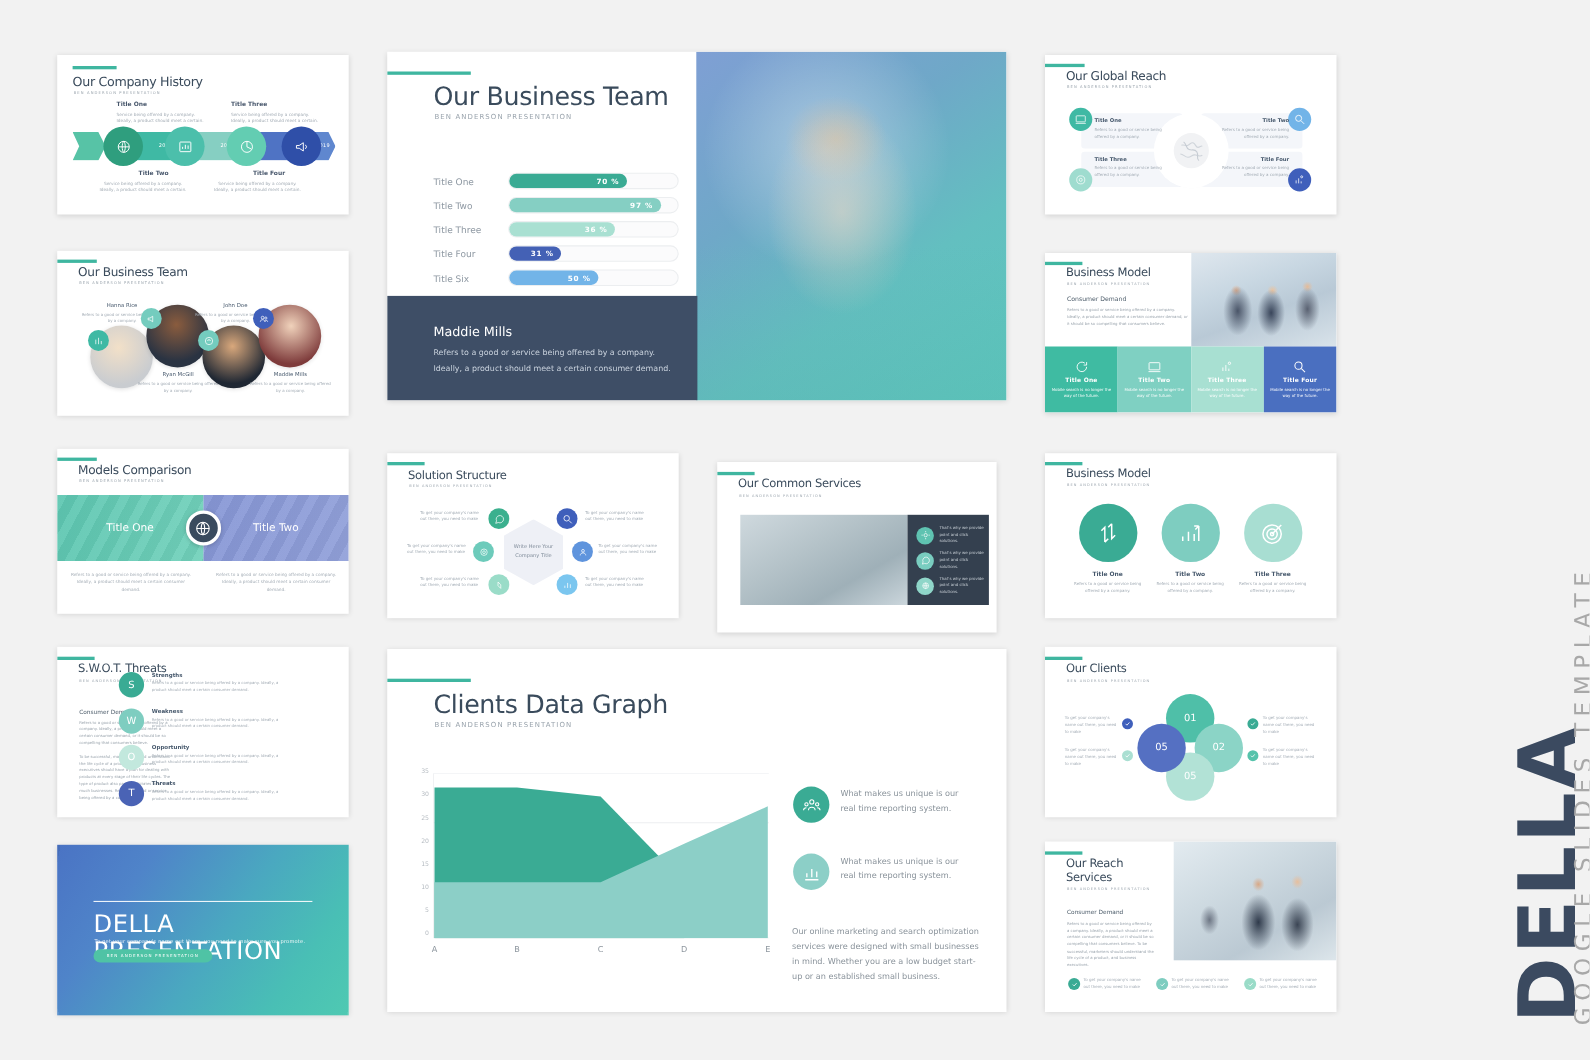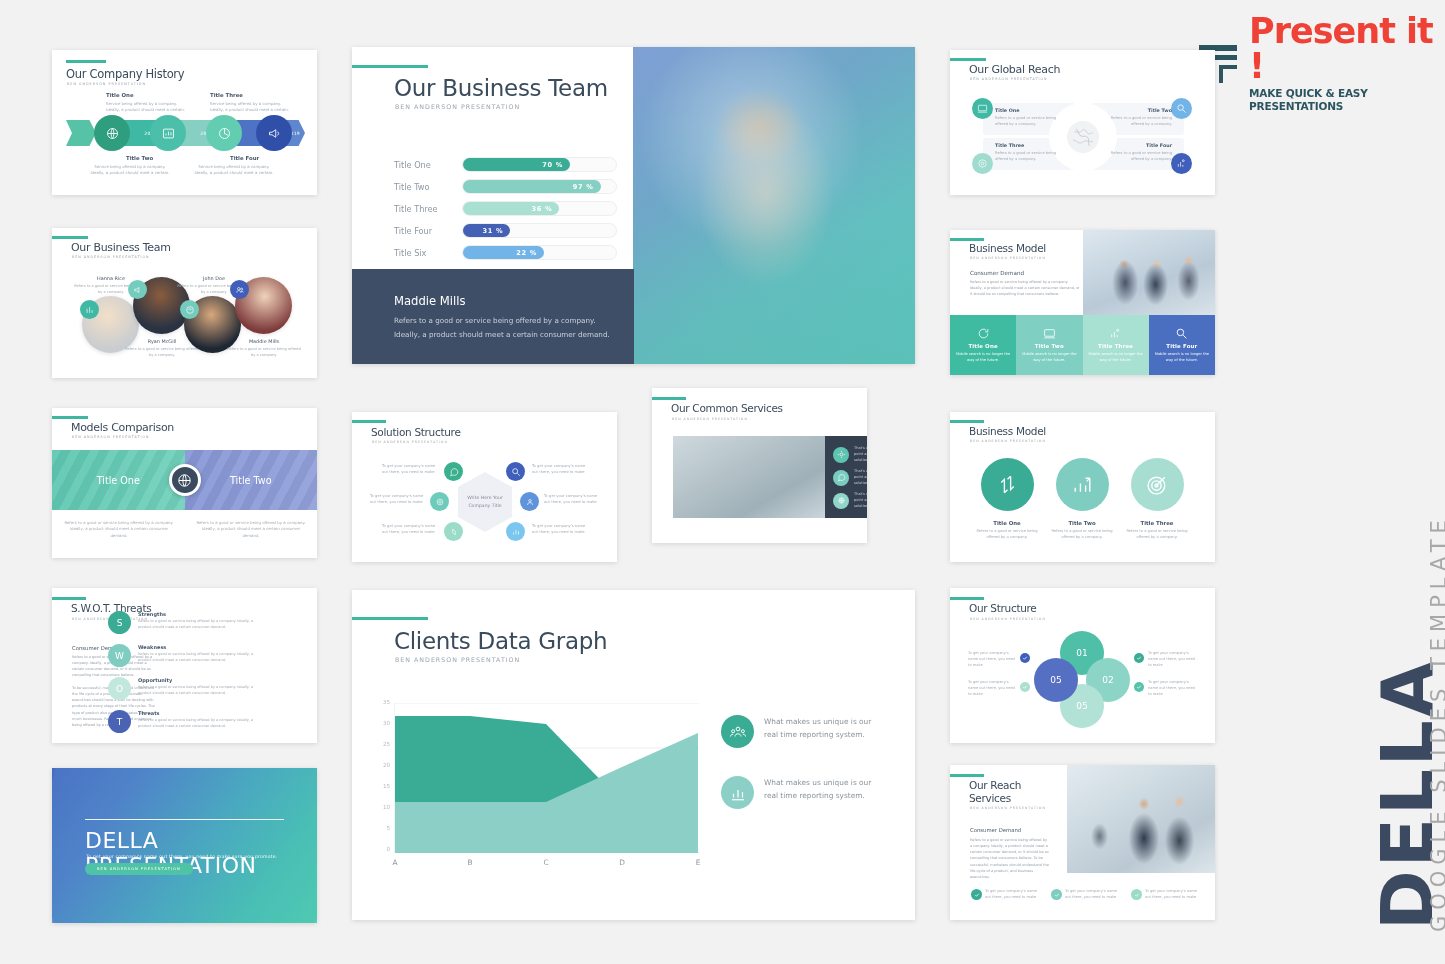--- a/index.html
+++ b/index.html
@@ -117,21 +117,21 @@
   
   #sl-structure { left: 352px; top: 412px; width: 265px; height: 150px; }
   .cs-hex{position:absolute;left:106px;top:60px;width:54px;height:60px;background:#eef0f6;
     clip-path: polygon(50% 0%, 100% 25%, 100% 75%, 50% 100%, 0% 75%, 0% 25%);
     display:flex;align-items:center;justify-content:center;text-align:center;}
   .cs-hex span{font-size:4.6px;color:#7f8b99;line-height:1.65;font-family:"DejaVu Sans",sans-serif;}
   .cs-ic{position:absolute;width:19px;height:19px;border-radius:50%;}
   .cs-tx{position:absolute;font-size:3.7px;color:#a4adb6;line-height:1.6;width:54px;font-family:"DejaVu Sans",sans-serif;}
 
   
-  #sl-services { left: 652px; top: 388px; width: 215px; height: 155px; }
+  #sl-services { left: 652px; top: 420px; width: 254px; height: 155px; }
   .cs2-img{position:absolute;left:21px;top:48px;width:152px;height:82px;
     background:linear-gradient(150deg,#cfd9de 0%, #b4c2c8 40%, #9fb0b8 70%, #cbd6dc 100%);}
   .cs2-img::after{content:"";position:absolute;inset:0;
     background:
       radial-gradient(ellipse 20px 30px at 60% 66%, #b9a municipal, rgba(0,0,0,0) 0%),
       radial-gradient(ellipse 22px 34px at 62% 68%, #c9b2a0, rgba(201,178,160,0) 66%),
       radial-gradient(ellipse 18px 28px at 35% 58%, #3f4a55, rgba(63,74,85,0) 66%),
       radial-gradient(ellipse 7px 8px at 35% 38%, #e3bb9a, rgba(227,187,154,0) 70%);}
   .cs2-dark{position:absolute;left:173px;top:48px;width:74px;height:82px;background:#34404f;}
   .cs2-row{position:absolute;display:flex;align-items:center;gap:5px;}
@@ -188,34 +188,20 @@
       radial-gradient(ellipse 8px 9px at 76% 34%, #e6bf9e, rgba(230,191,158,0) 70%),
       radial-gradient(ellipse 13px 20px at 22% 66%, #6d7684, rgba(109,118,132,0) 66%);}
   .cs3-chk{position:absolute;width:11px;height:11px;border-radius:50%;display:flex;align-items:center;justify-content:center;}
   .cs3-tx{position:absolute;font-size:3.6px;color:#a4adb6;line-height:1.65;width:58px;font-family:"DejaVu Sans",sans-serif;}
 </style>
 </head>
 <body>
 
 <div class="canvas">
 
-  <div class="logo">
-    <div class="logo-mark">
-      <svg width="46" height="46" viewBox="0 0 46 46">
-        <path d="M4 4 H42 V10 H10 V42 H4 Z" fill="#2c5560"></path>
-        <path d="M14 14 H42 V19 H19 V42 H14 Z" fill="#2c5560"></path>
-        <path d="M24 24 H42 V28 H28 V42 H24 Z" fill="#2c5560"></path>
-        <rect x="4" y="30" width="12" height="12" fill="#cf2127"></rect>
-      </svg>
-    </div>
-    <div class="logo-text">
-      <div class="logo-title">Present it !</div>
-      <div class="logo-sub">MAKE QUICK &amp; EASY PRESENTATIONS</div>
-    </div>
-  </div>
 
   <div class="side-text">
     <div class="side-della">DELLA</div>
     <div class="side-sub">GOOGLE SLIDES TEMPLATE</div>
   </div>
 
   <div class="slide" id="sl-history">
     <div class="accent-bar" style="left:14px;top:10px;width:40px;"></div>
     <div class="s-title" style="position:absolute;left:14px;top:17px;font-size:11.5px;">Our Company History</div>
     <div class="s-sub" style="position:absolute;left:15px;top:32px;font-size:3.4px;">BEN ANDERSON PRESENTATION</div>
@@ -290,21 +276,21 @@
     </div>
     <div class="bar-row" style="left:42px;top:176px;">
       <div class="bar-label">Title Four</div>
       <div class="bar-track">
         <div class="bar-fill" style="width:31%;background:#4461b5;">31 %</div>
       </div>
     </div>
     <div class="bar-row" style="left:42px;top:198px;">
       <div class="bar-label">Title Six</div>
       <div class="bar-track">
-        <div class="bar-fill" style="width:53%;background:#72b4e8;">22 %</div>
+        <div class="bar-fill" style="width:53%;background:#72b4e8;">50 %</div>
       </div>
     </div>
 
     <div class="bt-footer">
       <div style="position:absolute;left:42px;top:25px;color:#fff;font-size:11.6px;font-family:'DejaVu Sans',sans-serif;">Maddie Mills</div>
       <div style="position:absolute;left:42px;top:47px;color:#c9d2dd;font-size:7.2px;font-family:'DejaVu Sans',sans-serif;">Refers to a good or service being offered by a company.</div>
       <div style="position:absolute;left:42px;top:61px;color:#c9d2dd;font-size:7.2px;font-family:'DejaVu Sans',sans-serif;">Ideally, a product should meet a certain consumer demand.</div>
     </div>
   </div>
 
@@ -666,25 +652,26 @@
     <div class="cg-tx" style="left:412px;top:126px;">What makes us unique is our real time reporting system.</div>
 
     <div class="cg-ic" style="left:369px;top:186px;background:#8ccfc7;">
       <svg width="18" height="18" viewBox="0 0 24 24" fill="none" stroke="#fff" stroke-width="1.6">
           <path d="M6 18v-5M12 18V8M18 18v-7"></path>
           <path d="M4 21h16"></path>
         </svg>
     </div>
     <div class="cg-tx" style="left:412px;top:187px;">What makes us unique is our real time reporting system.</div>
 
+    <div class="cg-para" style="left:368px;top:250px;">Our online marketing and search optimization services were designed with small businesses in mind. Whether you are a low budget start-up or an established small business.</div>
   </div>
 
   <div class="slide" id="sl-solution">
     <div class="accent-bar" style="left:0px;top:9px;width:34px;"></div>
-    <div class="s-title" style="position:absolute;left:19px;top:14px;font-size:10.5px;">Our Structure</div>
+    <div class="s-title" style="position:absolute;left:19px;top:14px;font-size:10.5px;">Our Clients</div>
     <div class="s-sub" style="position:absolute;left:20px;top:29px;font-size:3.2px;">BEN ANDERSON PRESENTATION</div>
 
     <div class="so-c" style="left:110px;top:43px;background:#4fbfa8;">01</div>
     <div class="so-c" style="left:136px;top:70px;background:#8bd4c6;">02</div>
     <div class="so-c" style="left:110px;top:96px;background:#b2e2d6;">05</div>
     <div class="so-c" style="left:84px;top:70px;background:#5570c2;">05</div>
 
     <div class="so-chk" style="left:70px;top:65px;background:#3f5fbb;">
       <svg width="6" height="6" viewBox="0 0 24 24" fill="none" stroke="#fff" stroke-width="3">
           <path d="M5 12l5 5L19 7"></path>

